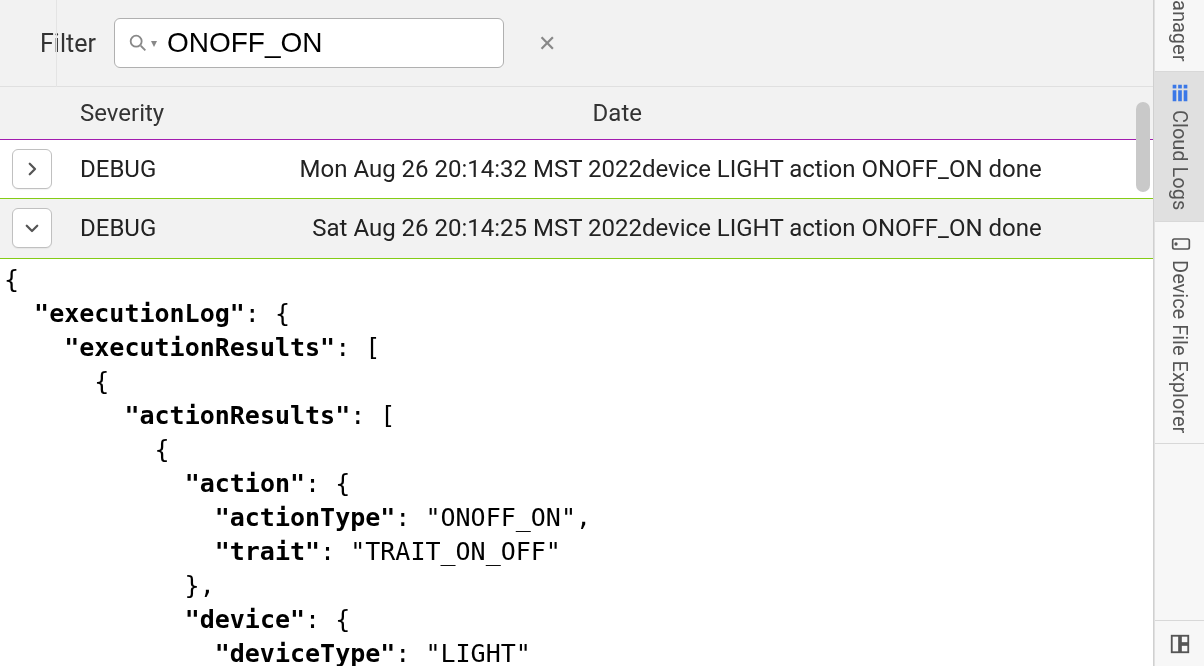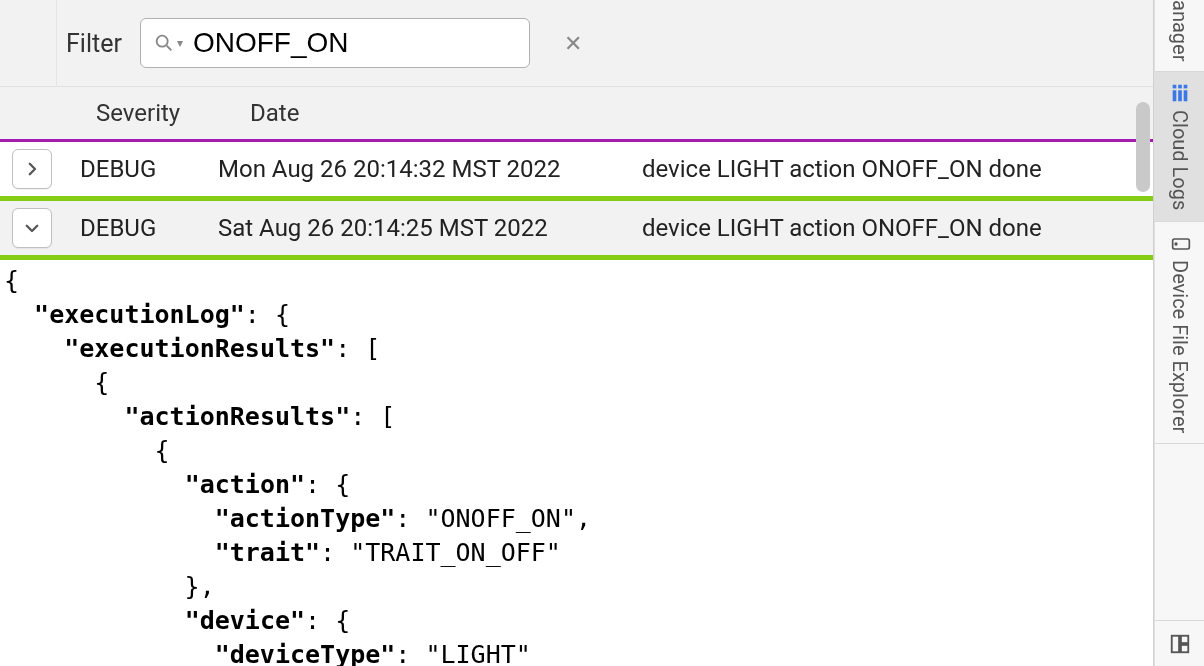--- a/index.html
+++ b/index.html
@@ -64,21 +64,21 @@
     display:flex;
     align-items:center;
     justify-content:center;
     border-top: 1px solid #d8d8d8;
   }
 
   
   .filter-bar {
     background: #f2f2f2;
     border-bottom: 1px solid #e0e0e0;
-    padding: 18px 20px 18px 66px;
+    padding: 18px 20px 18px 40px;
     display: flex;
     align-items: center;
     gap: 18px;
   }
   .filter-label {
     font-size: 25px;
     color: #333;
   }
   .search-wrap {
     display: flex;
@@ -108,39 +108,38 @@
     font-size: 22px;
     cursor: pointer;
     width: 20px;
     text-align:center;
   }
 
   
   .col-headers {
     display: flex;
     background: #f2f2f2;
-    border-bottom: 3px solid #a21caf;
+    border-bottom: 1px solid #a21caf;
     font-size: 24px;
     color: #333;
     padding: 12px 0;
     position: relative;
-    gap: 16px;
   }
   .col-exp   { width: 78px; }
   .col-sev   { width: 140px; padding-left: 2px; }
-  .col-date  { width: 424px; padding-left: 0; }
+  .col-date  { width: 424px; padding-left: 0; text-align: right; }
   .col-sum   { flex: 1; padding-left: 0; }
 
   .log-row {
     display: flex;
     align-items: center;
     font-size: 24px;
     color: #222;
     height: 60px;
-    border-bottom: 5px solid #84cc16;
+    border-bottom: 1px solid #84cc16;
     white-space: nowrap;
   }
   .log-row.expanded-row { background:#f2f2f2; }
   .exp-btn {
     width: 40px;
     height: 40px;
     margin-left: 12px;
     border: 1px solid #c0c0c0;
     border-radius: 6px;
     background: #fff;

